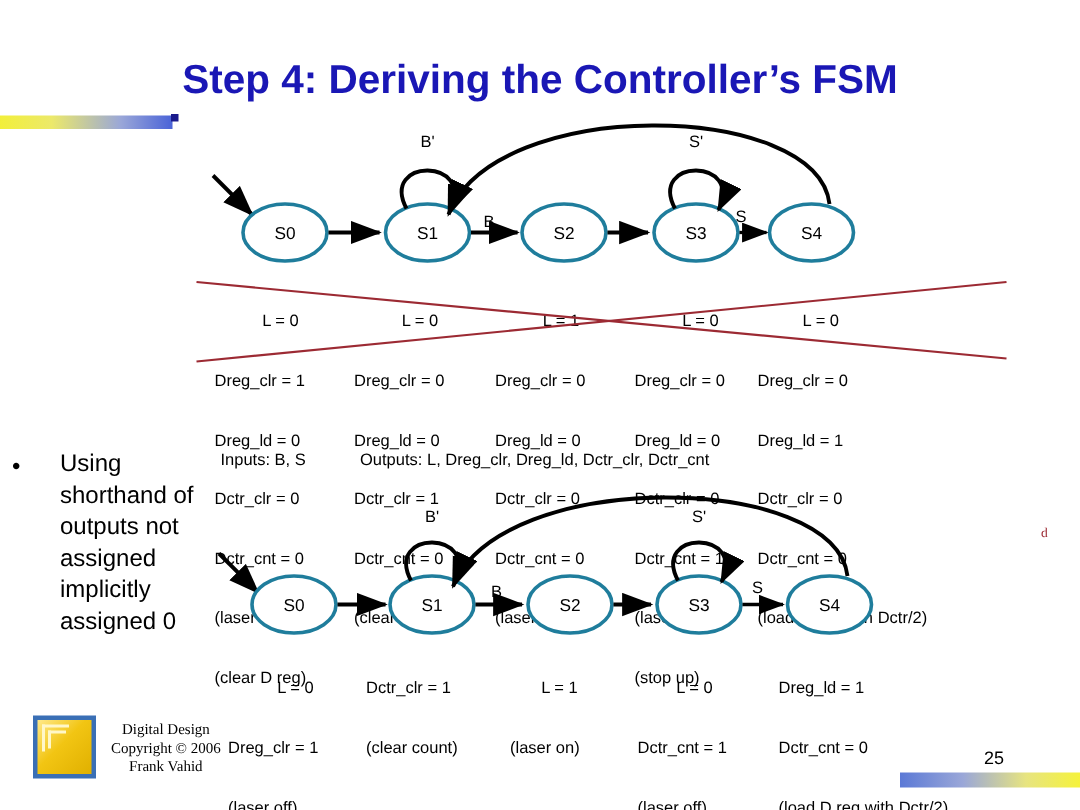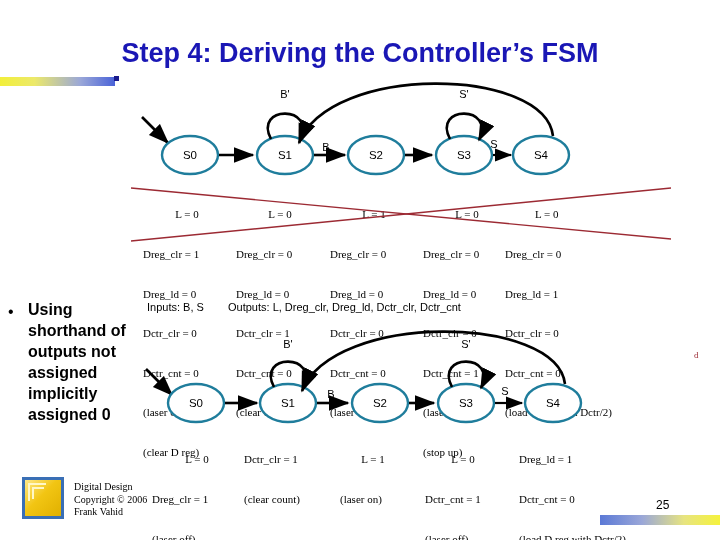--- a/index.html
+++ b/index.html
@@ -57,21 +57,20 @@
     top: 0;
     overflow: visible;
   }
   
   .state-out-col {
     position: absolute;
     font-size: 11px;
     line-height: 13.2px;
     white-space: pre;
     color: #000;
-    font-family: Liberation Serif, serif;
   }
   .state-out-col .centered { text-align: center; }
   .io-line {
     position: absolute;
     font-size: 11px;
     white-space: nowrap;
     text-align: center;
   }
   
   #bullet-block {
@@ -83,23 +82,22 @@
     line-height: 21px;
   }
   #bullet-marker {
     position: absolute;
     left: 0px;
     top: 2px;
     font-size: 16px;
     line-height: 21px;
   }
   #bullet-text {
-    margin-left: 20px;
+    margin-left: 32px;
     display: block;
-    font-weight: bold;
   }
   
   #footer-logo {
     position: absolute;
     left: 22px;
     top: 477px;
     width: 42px;
     height: 42px;
     background: #3a6fb5;
     padding: 3px;
@@ -129,20 +127,21 @@
     border-top: 2px solid #fff7c8;
   }
   #footer-credit {
     position: absolute;
     left: 74px;
     top: 481px;
     font-family: "Liberation Serif", serif;
     font-size: 10px;
     line-height: 12.5px;
     white-space: pre-line;
+    text-align: center;
   }
   #page-number {
     position: absolute;
     left: 656px;
     top: 498px;
     font-size: 12px;
   }
   #footer-accent-bar {
     position: absolute;
     left: 600px;
@@ -264,21 +263,21 @@
     <div>Dctr_cnt = 0</div>
     <div>(load D reg with Dctr/2)</div>
   </div>
 
   <svg class="fsm-svg" width="720" height="80" style="top:180px;">
     <line x1="131" y1="8" x2="671" y2="59" stroke="#9c2a33" stroke-width="1.4"></line>
     <line x1="131" y1="61" x2="671" y2="8" stroke="#9c2a33" stroke-width="1.4"></line>
   </svg>
 
   <div class="io-line" style="left:147px; top:301px;">Inputs: B, S</div>
-  <div class="io-line" style="left:228px; top:301px;">Outputs: L, Dreg_clr, Dreg_ld, Dctr_clr, Dctr_cnt</div>
+  <div class="io-line" style="left:240px; top:301px;">Outputs: L, Dreg_clr, Dreg_ld, Dctr_clr, Dctr_cnt</div>
 
   <div id="bullet-block">
     <span id="bullet-marker">•</span>
     <span id="bullet-text">Using shorthand of outputs not assigned implicitly assigned 0</span>
   </div>
 
   <svg class="fsm-svg" id="fsm-short-svg" width="720" height="180" style="top:333px;">
     <defs>
       <marker id="arrowblk3" markerWidth="9" markerHeight="9" refX="7.4" refY="3" orient="auto">
         <path d="M0,0 L8,3 L0,6 z" fill="#000"></path>

